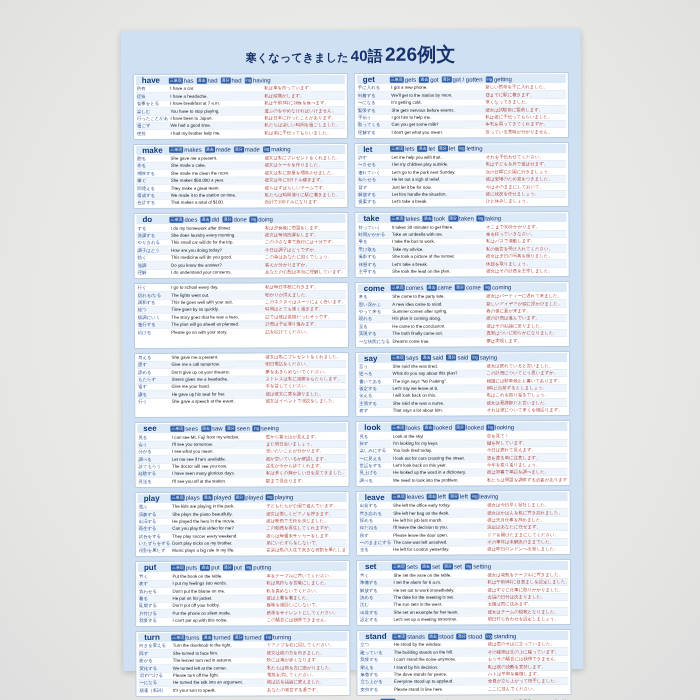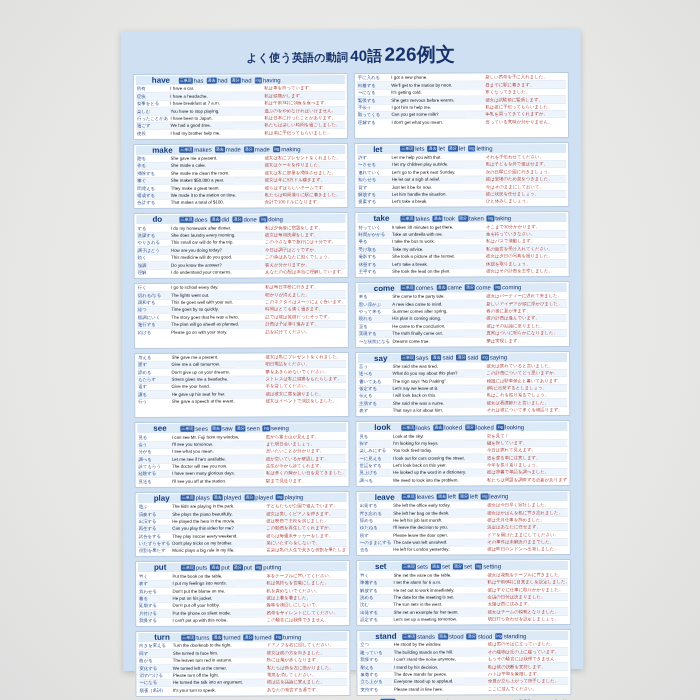--- a/index.html
+++ b/index.html
@@ -55,21 +55,21 @@
   .vblock {
     background: #ffffff;
     border: 1px solid #b9cbe2;
     border-radius: 1px;
     padding: 1px 2px 2px 2px;
     display: flex; flex-direction: column;
   }
   .vhead {
     display: flex; align-items: center; gap: 3px;
     background: #dce9f7;
-    padding: 0px 16px;
+    padding: 0px 6px;
     margin-bottom: 1px;
   }
   .vhead .verb {
     font-weight: bold;
     color: #123a7a;
     font-size: 8px;
     min-width: 24px;
   }
   .vhead .form {
     display: flex; align-items: center; gap: 1px;
@@ -115,21 +115,21 @@
   }
   .footer .ftext { font-size: 4.4px; color: #1c3d77; white-space: nowrap; }
 </style>
 </head>
 <body>
 
 <div id="stage">
   <div id="poster">
 
     <div class="poster-title">
-      <span>よく使う英語の動詞</span>
+      <span>寒くなってきました</span>
       <span class="big">40語</span>
       <span class="big2">226例文</span>
     </div>
 
     <div class="grid">
         <div class="vblock">
           <div class="vhead">
             <span class="verb">have</span>
             <span class="form">
               <span class="tag">三単現</span>
@@ -182,20 +182,39 @@
               </tr>
               <tr>
                 <td class="jp-left">使役</td>
                 <td class="en">I had my brother help me.</td>
                 <td class="jp-right">私は弟に手伝ってもらいました。</td>
               </tr>
             </tbody>
           </table>
         </div>
         <div class="vblock">
+          <div class="vhead">
+            <span class="verb">get</span>
+            <span class="form">
+              <span class="tag">三単現</span>
+              <span class="fw">gets</span>
+            </span>
+            <span class="form">
+              <span class="tag">過去</span>
+              <span class="fw">got</span>
+            </span>
+            <span class="form">
+              <span class="tag">過分</span>
+              <span class="fw">got / gotten</span>
+            </span>
+            <span class="form">
+              <span class="tag">ing</span>
+              <span class="fw">getting</span>
+            </span>
+          </div>
           <table class="rows">
             <tbody>
               <tr>
                 <td class="jp-left">手に入れる</td>
                 <td class="en">I got a new phone.</td>
                 <td class="jp-right">新しい携帯を手に入れました。</td>
               </tr>
               <tr class="alt">
                 <td class="jp-left">到着する</td>
                 <td class="en">We'll get to the station by noon.</td>

